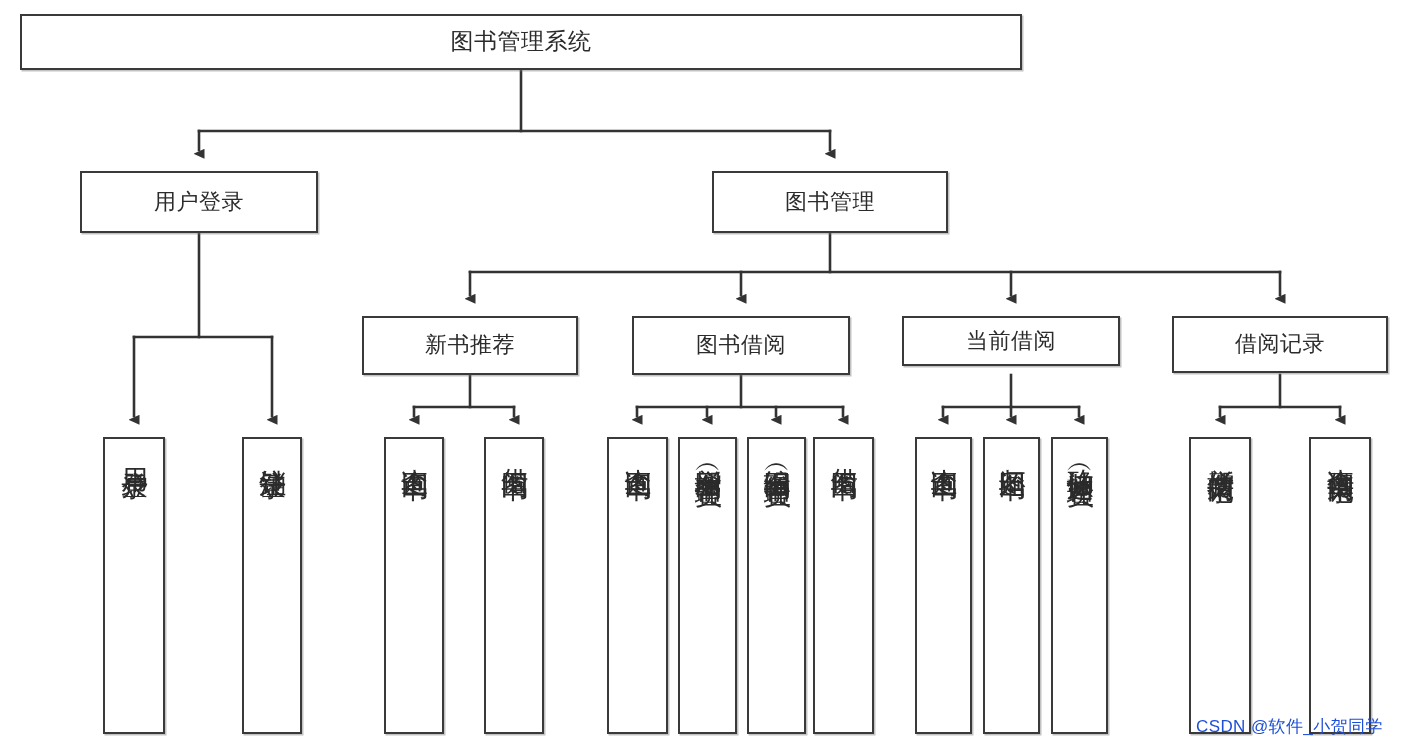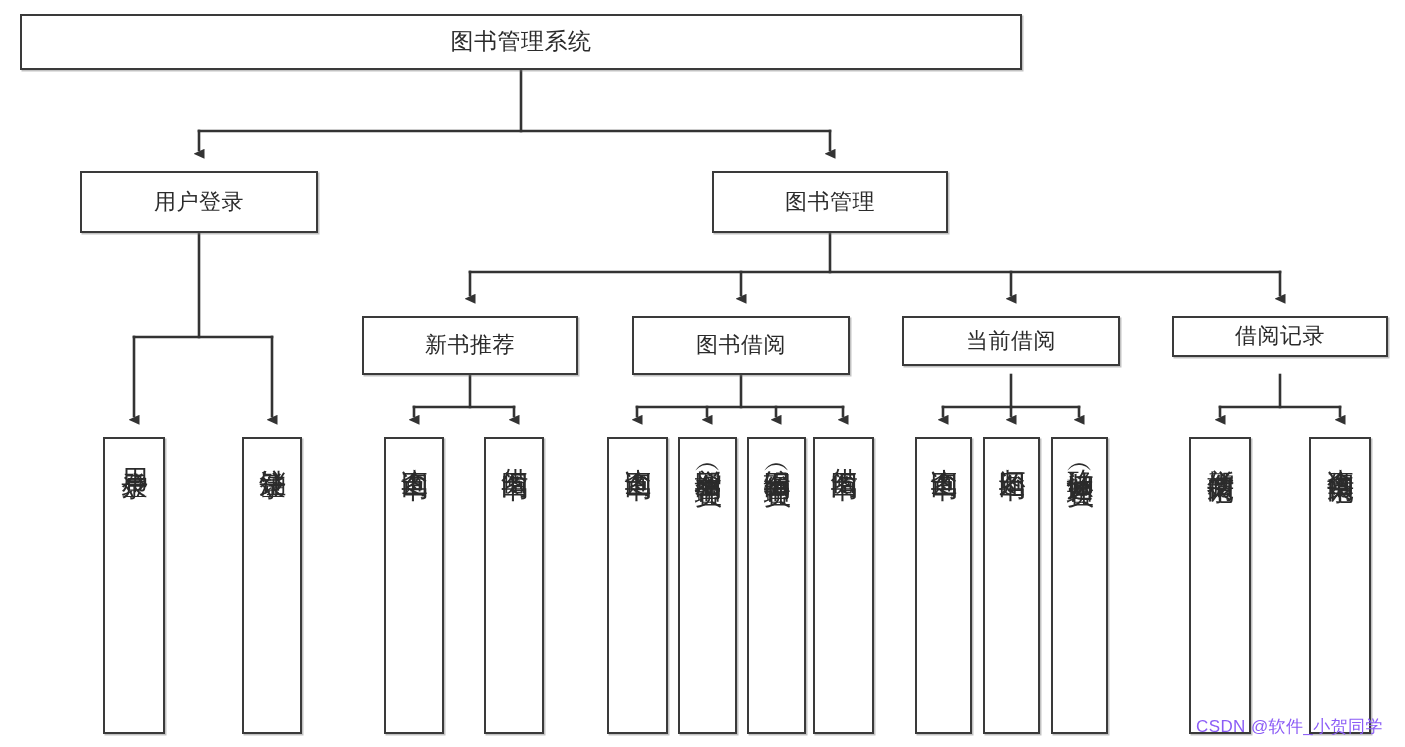--- a/index.html
+++ b/index.html
@@ -57,21 +57,21 @@
   .v-node .node-label {
     writing-mode: vertical-rl;
     text-orientation: upright;
     font-size: 27px;
     line-height: 1.02;
     letter-spacing: 2px;
   }
   .watermark {
     position: absolute;
     font-size: 17px;
-    color: #8b5cf6;
+    color: #1d4ed8;
     white-space: nowrap;
     letter-spacing: 0.4px;
   }
 </style>
 </head>
 <body>
 
 <div id="canvas">
 
   <svg id="wires" viewBox="0 0 1405 747" width="1405" height="747" xmlns="http://www.w3.org/2000/svg">
@@ -137,21 +137,21 @@
 
   <div class="node h-node" style="left:712px; top:171px; width:236px; height:62px;">
     <span class="node-label">图书管理</span>
   </div>
   <div class="node h-node" style="left:632px; top:316px; width:218px; height:59px;align-items:center;">
     <span class="node-label">图书借阅</span>
   </div>
   <div class="node h-node" style="left:902px; top:316px; width:218px; height:50px;">
     <span class="node-label">当前借阅</span>
   </div>
-  <div class="node h-node" style="left:1172px; top:316px; width:216px; height:41px;">
+  <div class="node h-node" style="left:1172px; top:316px; width:216px; height:57px;">
     <span class="node-label">借阅记录</span>
   </div>
 
   <div class="node v-node" style="left:103px; top:437px; width:62px; height:297px;">
     <span class="node-label">用户登录</span>
   </div>
   <div class="node v-node" style="left:242px; top:437px; width:60px; height:297px;">
     <span class="node-label">注销登录</span>
   </div>
   <div class="node v-node" style="left:384px; top:437px; width:60px; height:297px;">

